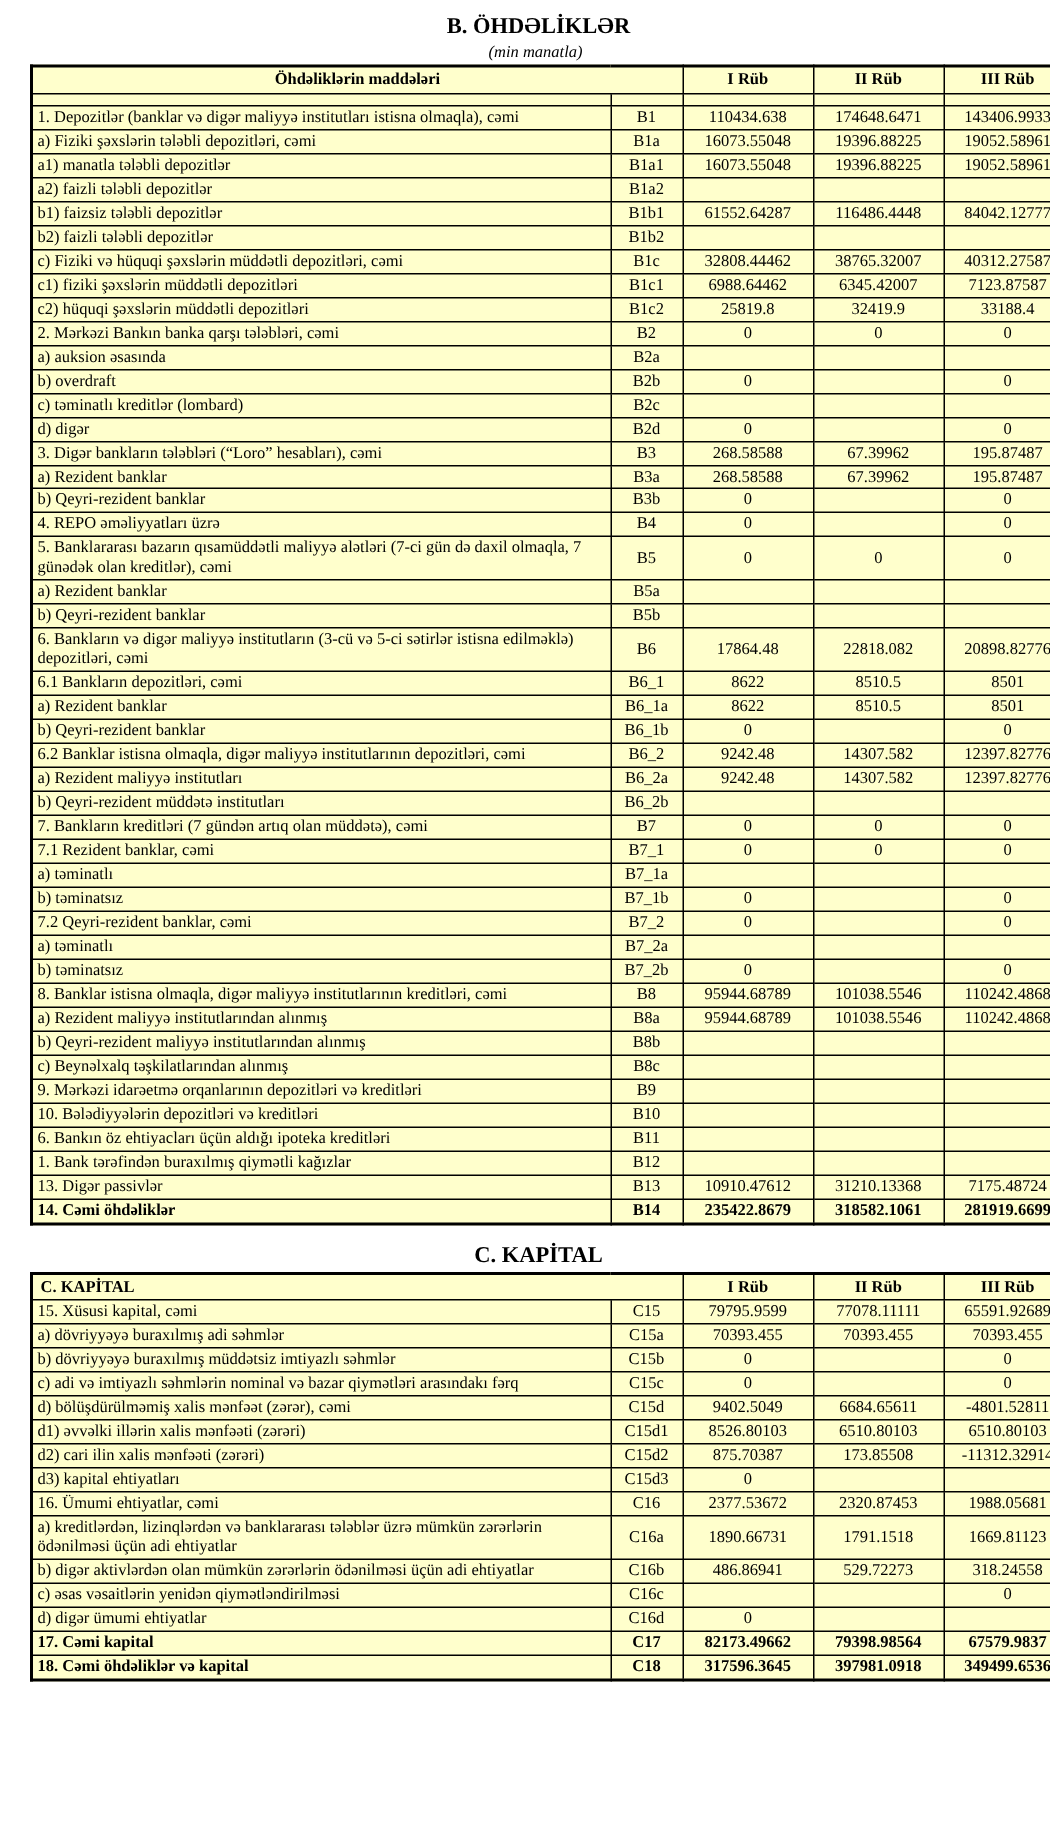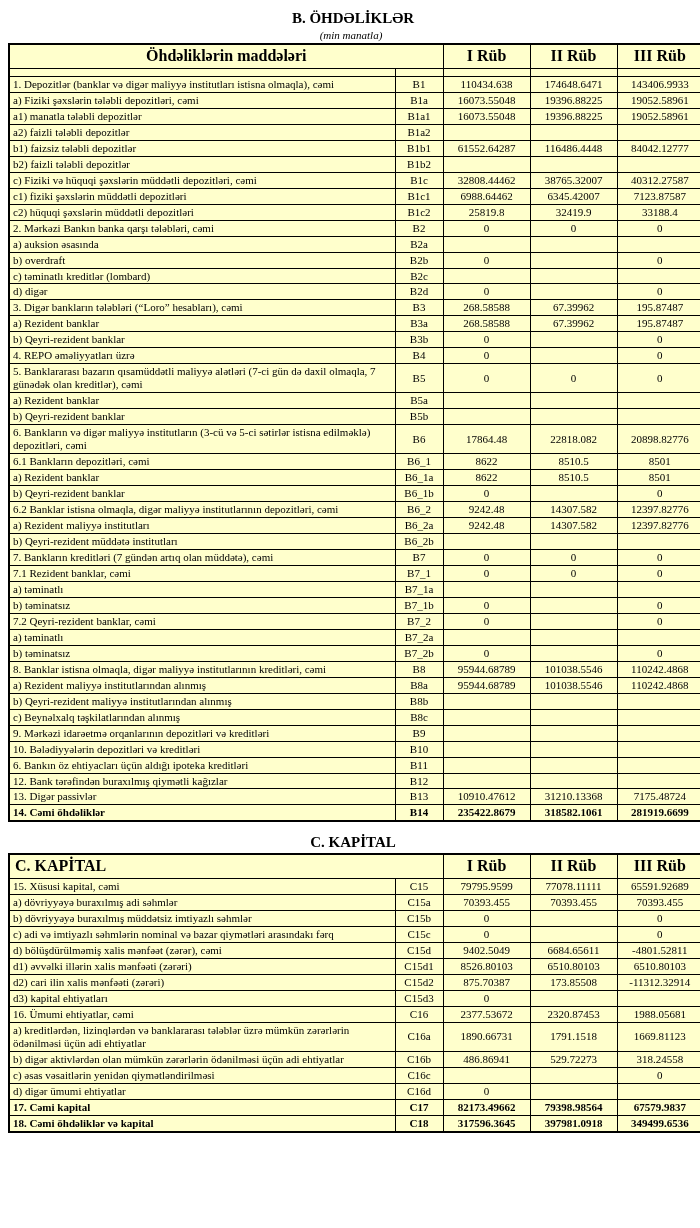--- a/index.html
+++ b/index.html
@@ -5,21 +5,21 @@
   html, body {
     margin: 0;
     padding: 0;
     background: #ffffff;
     font-family: "Liberation Serif", "DejaVu Serif", serif;
     color: #000;
   }
   .page {
     width: 700px;
     margin: 0 auto;
-    padding: 6px 2px 4px 8px;
+    padding: 6px 2px 4px 20px;
     box-sizing: border-box;
   }
   .section-title {
     text-align: center;
     font-weight: bold;
     font-size: 15px;
     margin: 4px 0 2px 0;
   }
   .unit-note {
     text-align: center;
@@ -41,21 +41,21 @@
     font-size: 11px;
     line-height: 1.18;
     padding: 1px 3px;
     vertical-align: middle;
     overflow: hidden;
     word-wrap: break-word;
   }
   table.fin th {
     font-weight: bold;
     text-align: center;
-    font-size: 16px;
+    font-size: 11px;
     padding: 2px 3px;
   }
   table.fin th.items-left {
     text-align: left;
     padding-left: 5px;
   }
   td.label { text-align: left; }
   td.code  { text-align: center; }
   td.num   { text-align: center; }
   td.indent-1 { padding-left: 14px; }
@@ -384,21 +384,21 @@
           <td class="num"></td>
         </tr>
         <tr>
           <td class="label">6. Bankın öz ehtiyacları üçün aldığı ipoteka kreditləri</td>
           <td class="code">B11</td>
           <td class="num"></td>
           <td class="num"></td>
           <td class="num"></td>
         </tr>
         <tr>
-          <td class="label">12. Bank tərəfindən buraxılmış qiymətli kağızlar</td>
+          <td class="label">1. Bank tərəfindən buraxılmış qiymətli kağızlar</td>
           <td class="code">B12</td>
           <td class="num"></td>
           <td class="num"></td>
           <td class="num"></td>
         </tr>
         <tr>
           <td class="label">13. Digər passivlər</td>
           <td class="code">B13</td>
           <td class="num">10910.47612</td>
           <td class="num">31210.13368</td>

